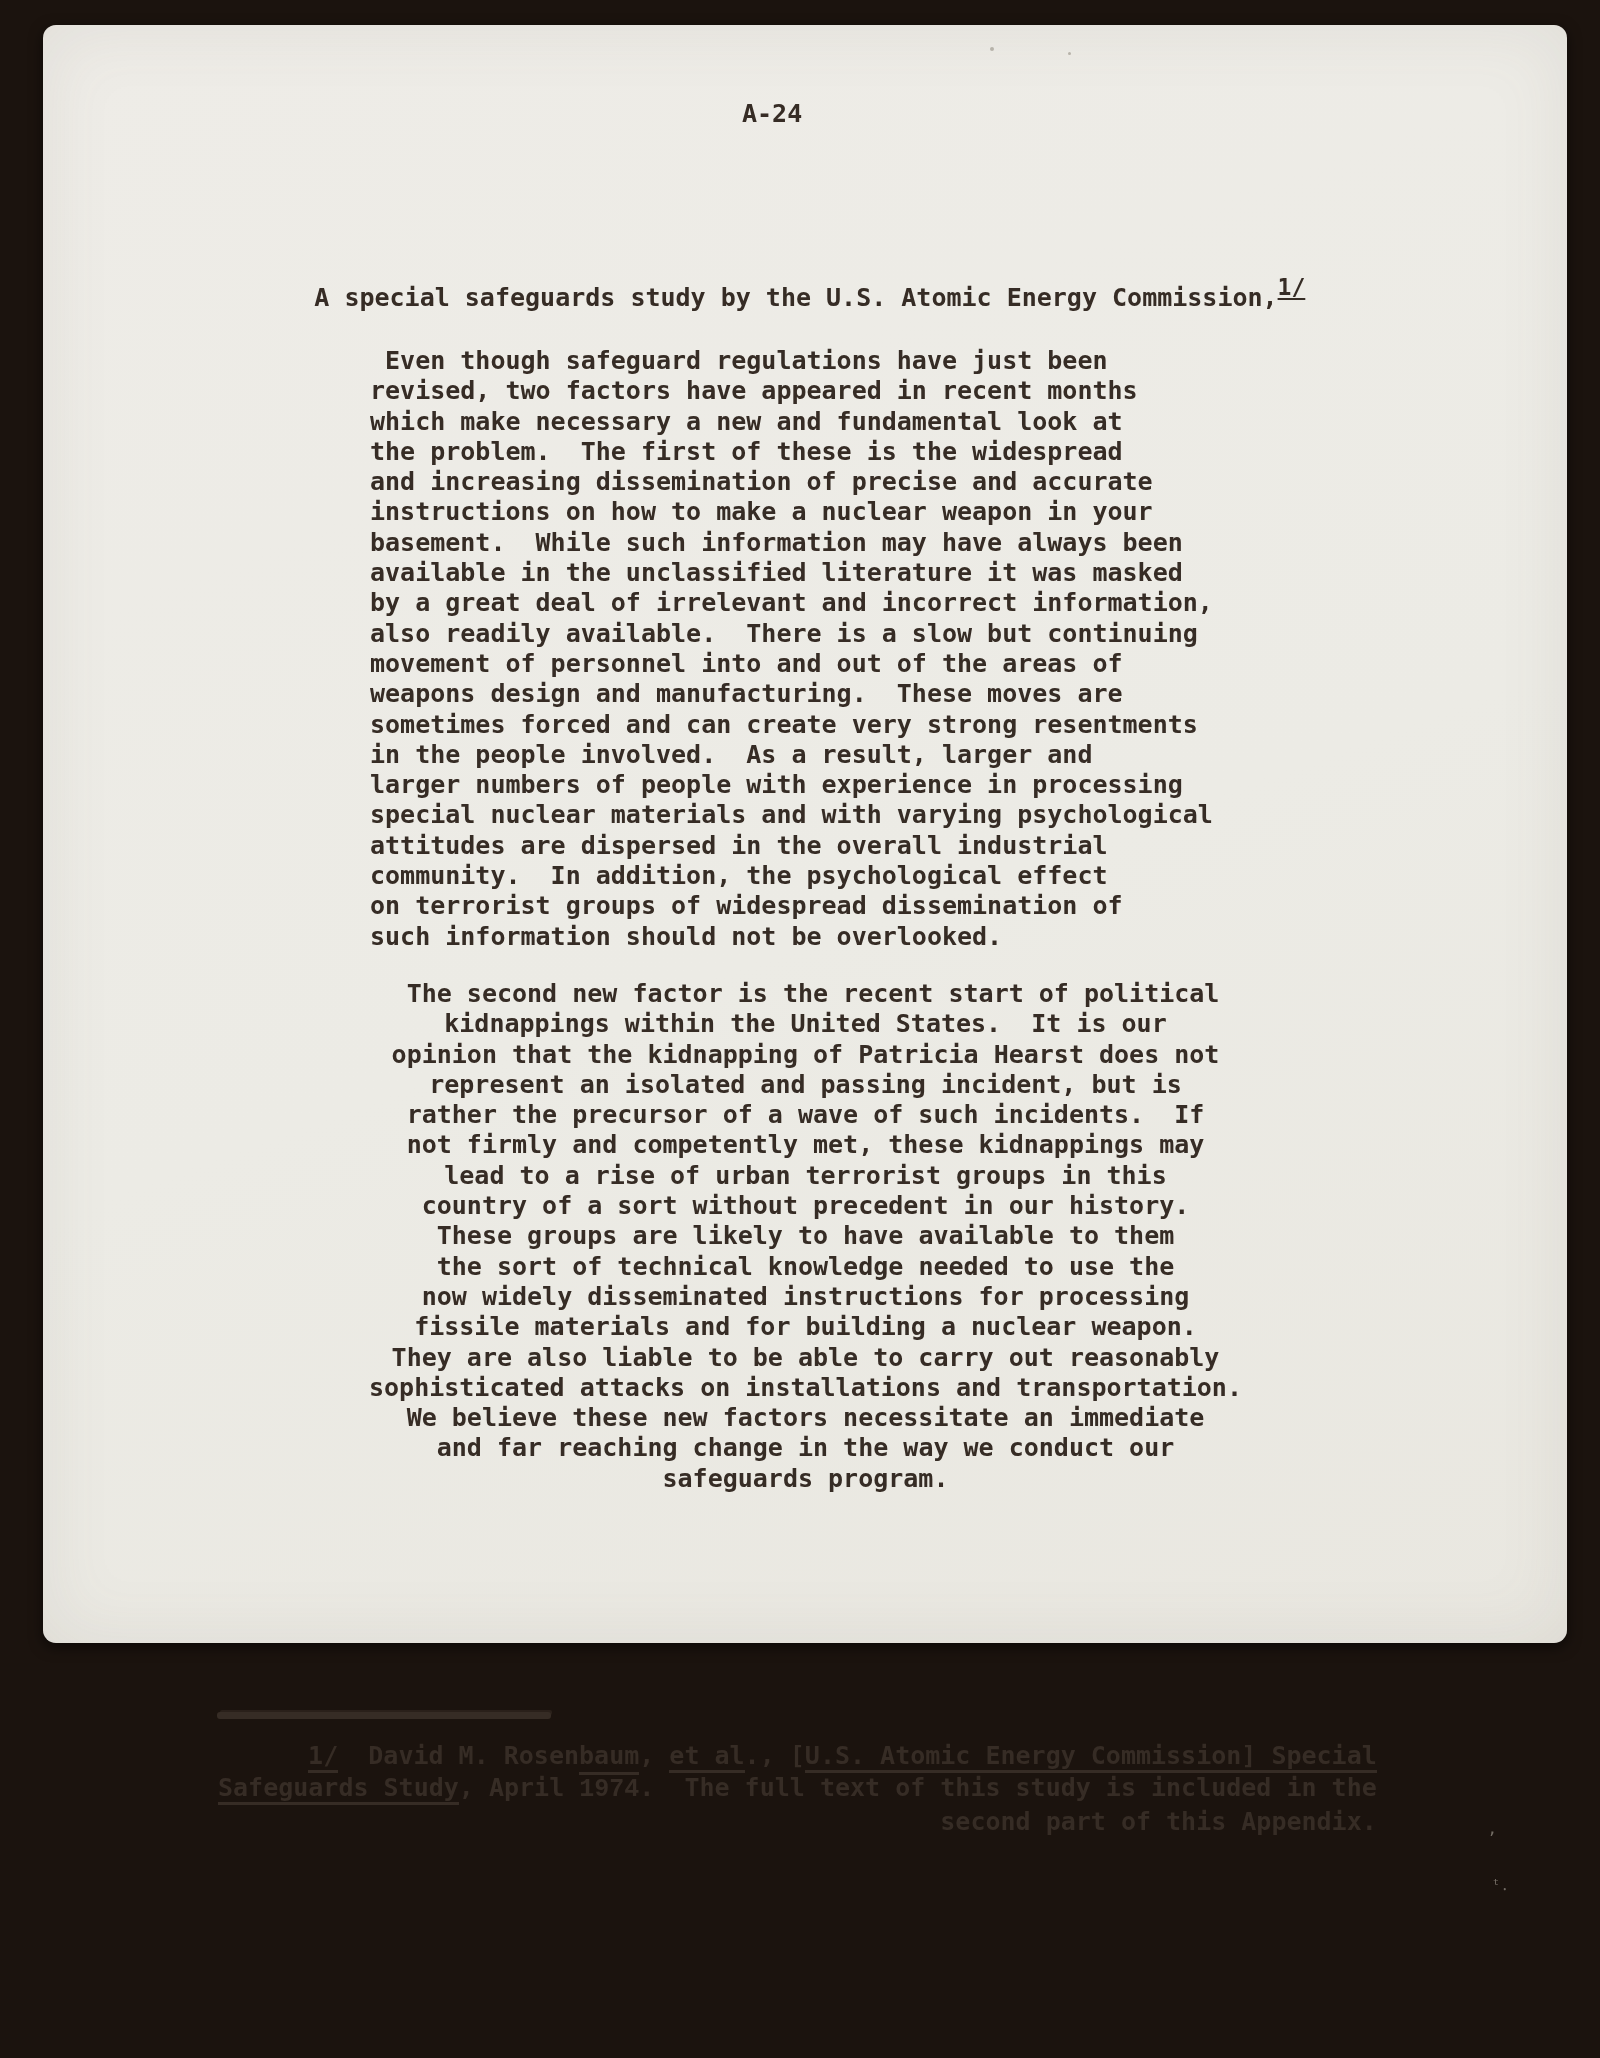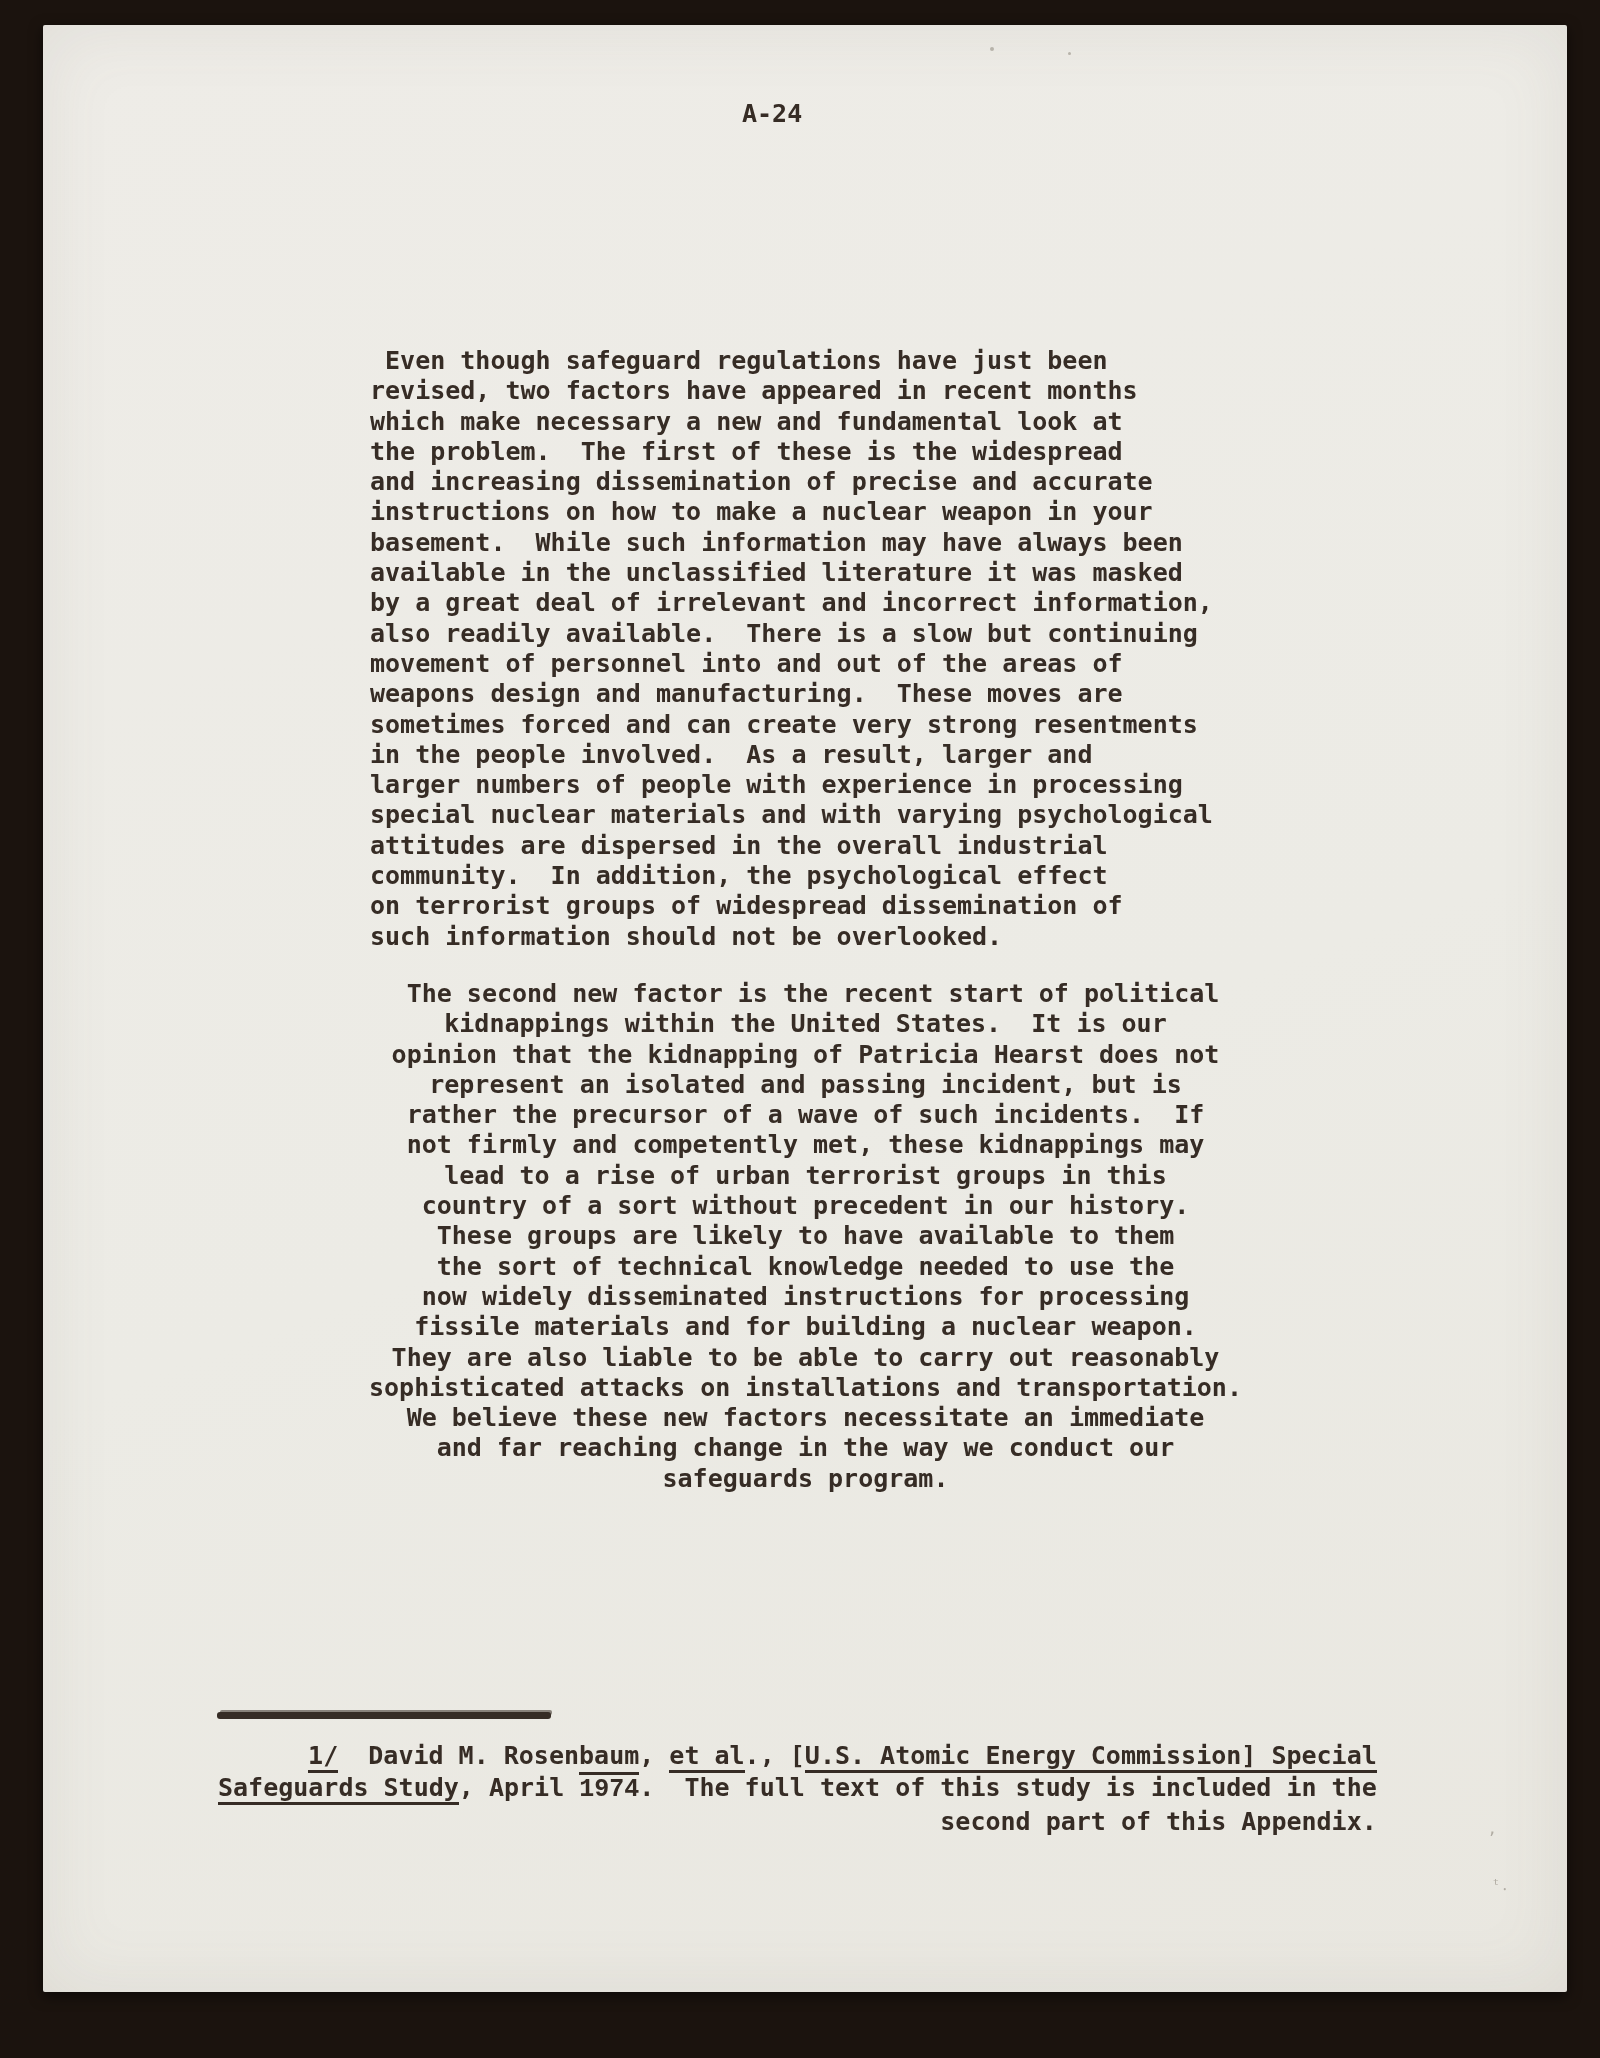--- a/index.html
+++ b/index.html
@@ -7,24 +7,24 @@
     --paper:#edebe5;
     --ink:#362c25;
   }
   html,body{margin:0;padding:0;background:var(--bg);}
   .stage{
     position:relative;width:1600px;height:2058px;background:var(--bg);
     overflow:hidden;
     font-family:"DejaVu Sans Mono","Liberation Mono",monospace;
   }
   .paper{
-    position:absolute;left:43px;top:25px;width:1524px;height:1967px;
+    position:absolute;left:43px;top:25px;width:1524px;height:1618px;
     background:linear-gradient(160deg,#eeece7 0%,#ecebe5 55%,#e9e7e0 100%);
     box-shadow:inset 0 0 70px rgba(110,100,85,0.10), 0 4px 14px rgba(0,0,0,0.55);
-    border-radius:2px;
+    border-radius:13px;
     color:var(--ink);
   }
   .txt{
     position:absolute;
     white-space:pre;
     font-size:25px;
     font-weight:700;
     letter-spacing:0;
     color:var(--ink);
   }
@@ -50,20 +50,21 @@
 </style>
 </head>
 <body>
 
 <div class="stage">
   <div class="paper">
 
     <div class="txt pagenum" style="left:699px;top:74px;">A-24</div>
 
     <div class="txt dbl" style="left:181px;top:160px;">
+      <div><span>      A special safeguards study by the U.S. Atomic Energy Commission,</span><span class="sup">1/</span></div>
     </div>
 
     <div class="txt sgl" style="left:327px;top:321px;"> Even though safeguard regulations have just been
 revised, two factors have appeared in recent months
 which make necessary a new and fundamental look at
 the problem.  The first of these is the widespread
 and increasing dissemination of precise and accurate
 instructions on how to make a nuclear weapon in your
 basement.  While such information may have always been
 available in the unclassified literature it was masked

